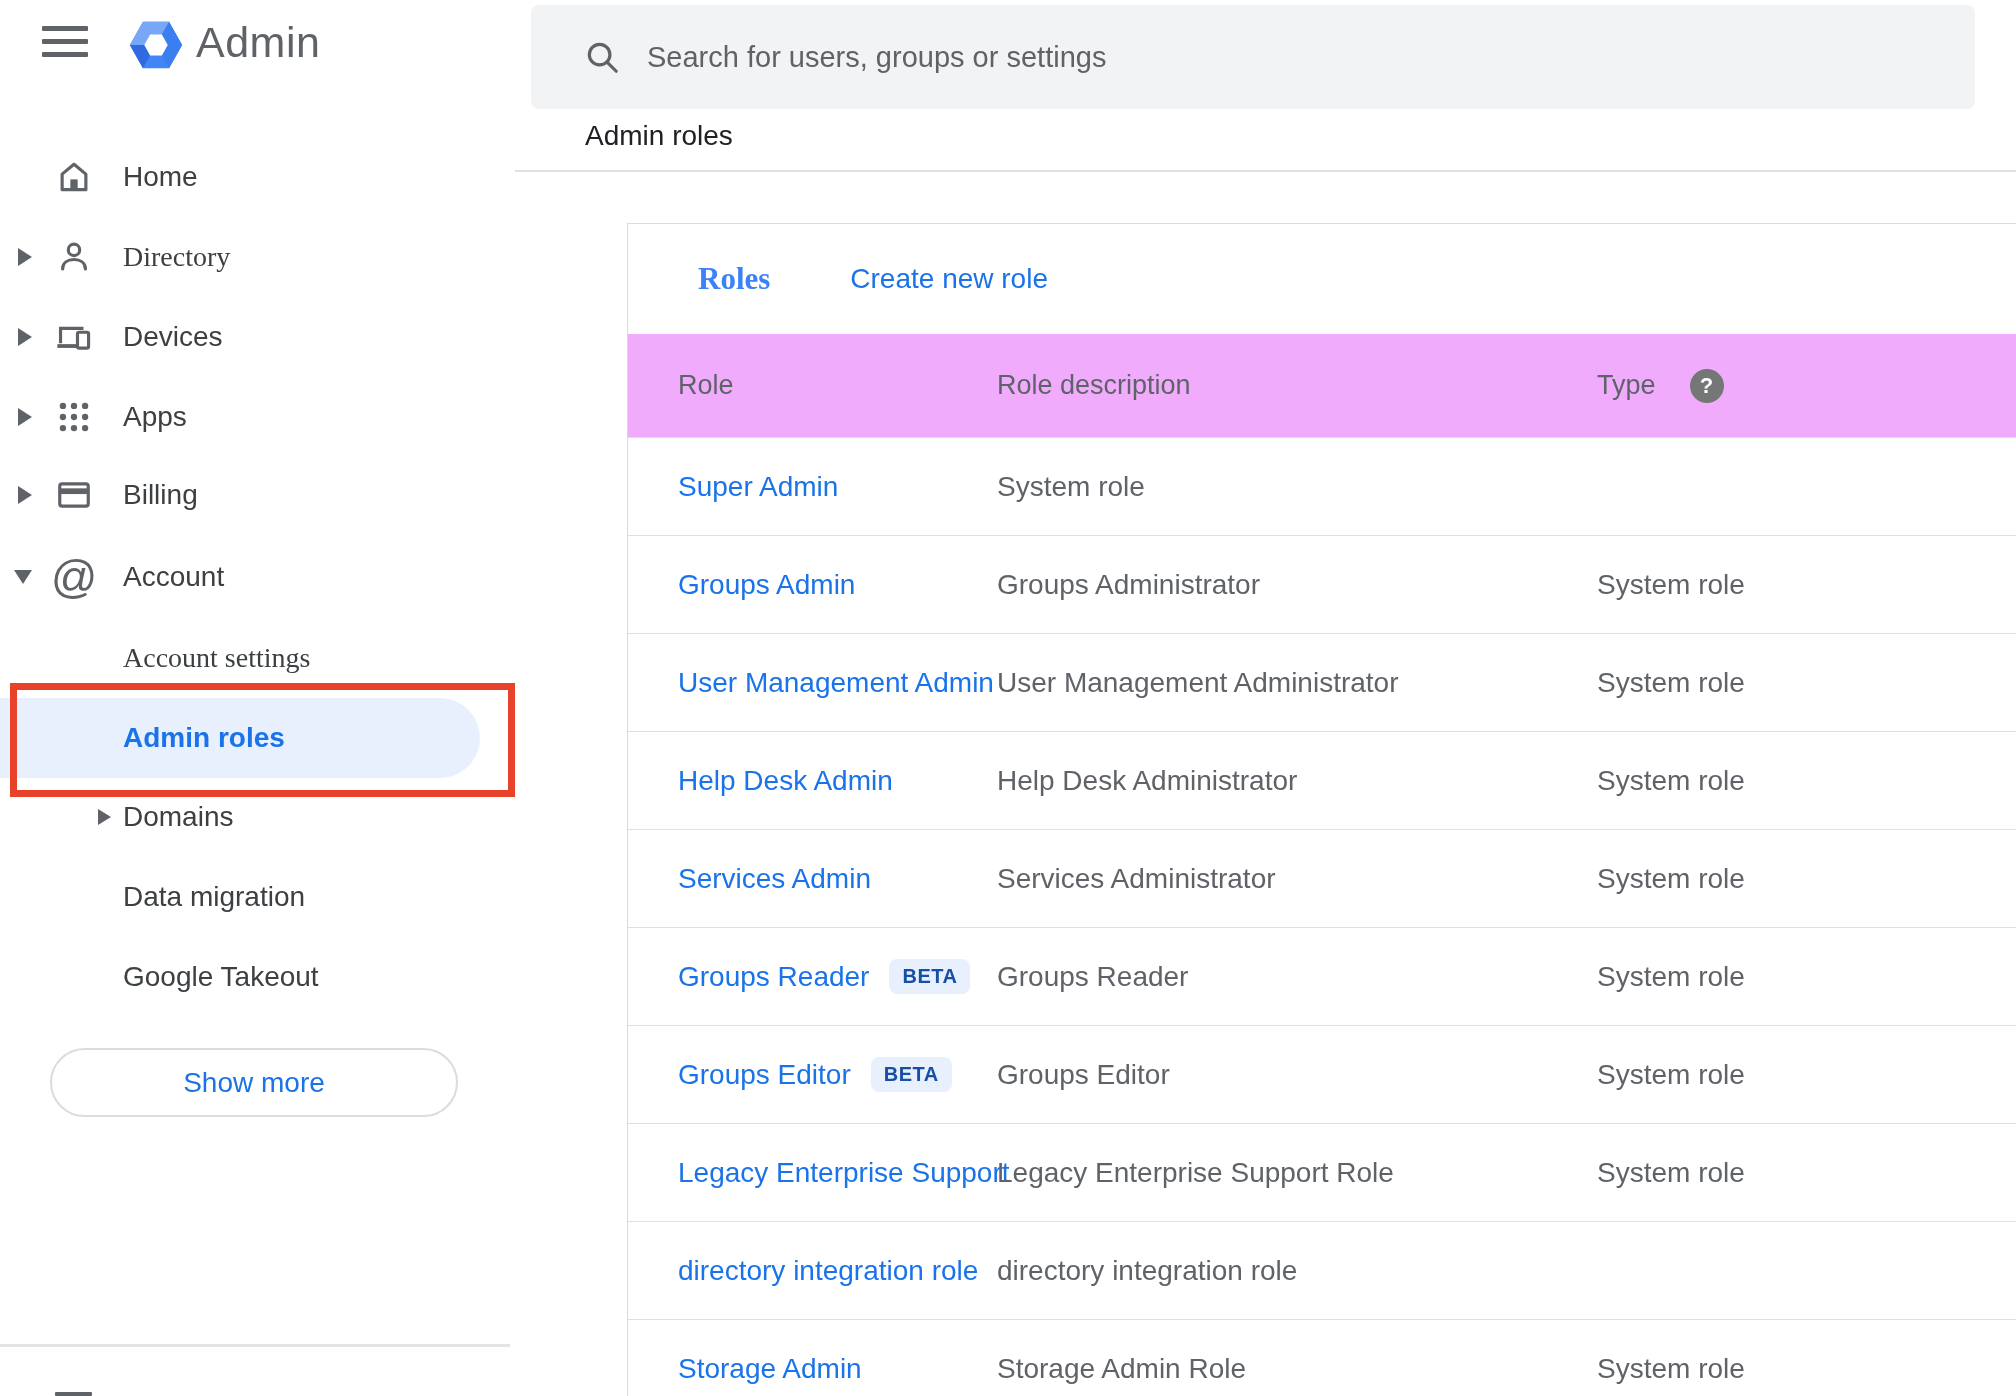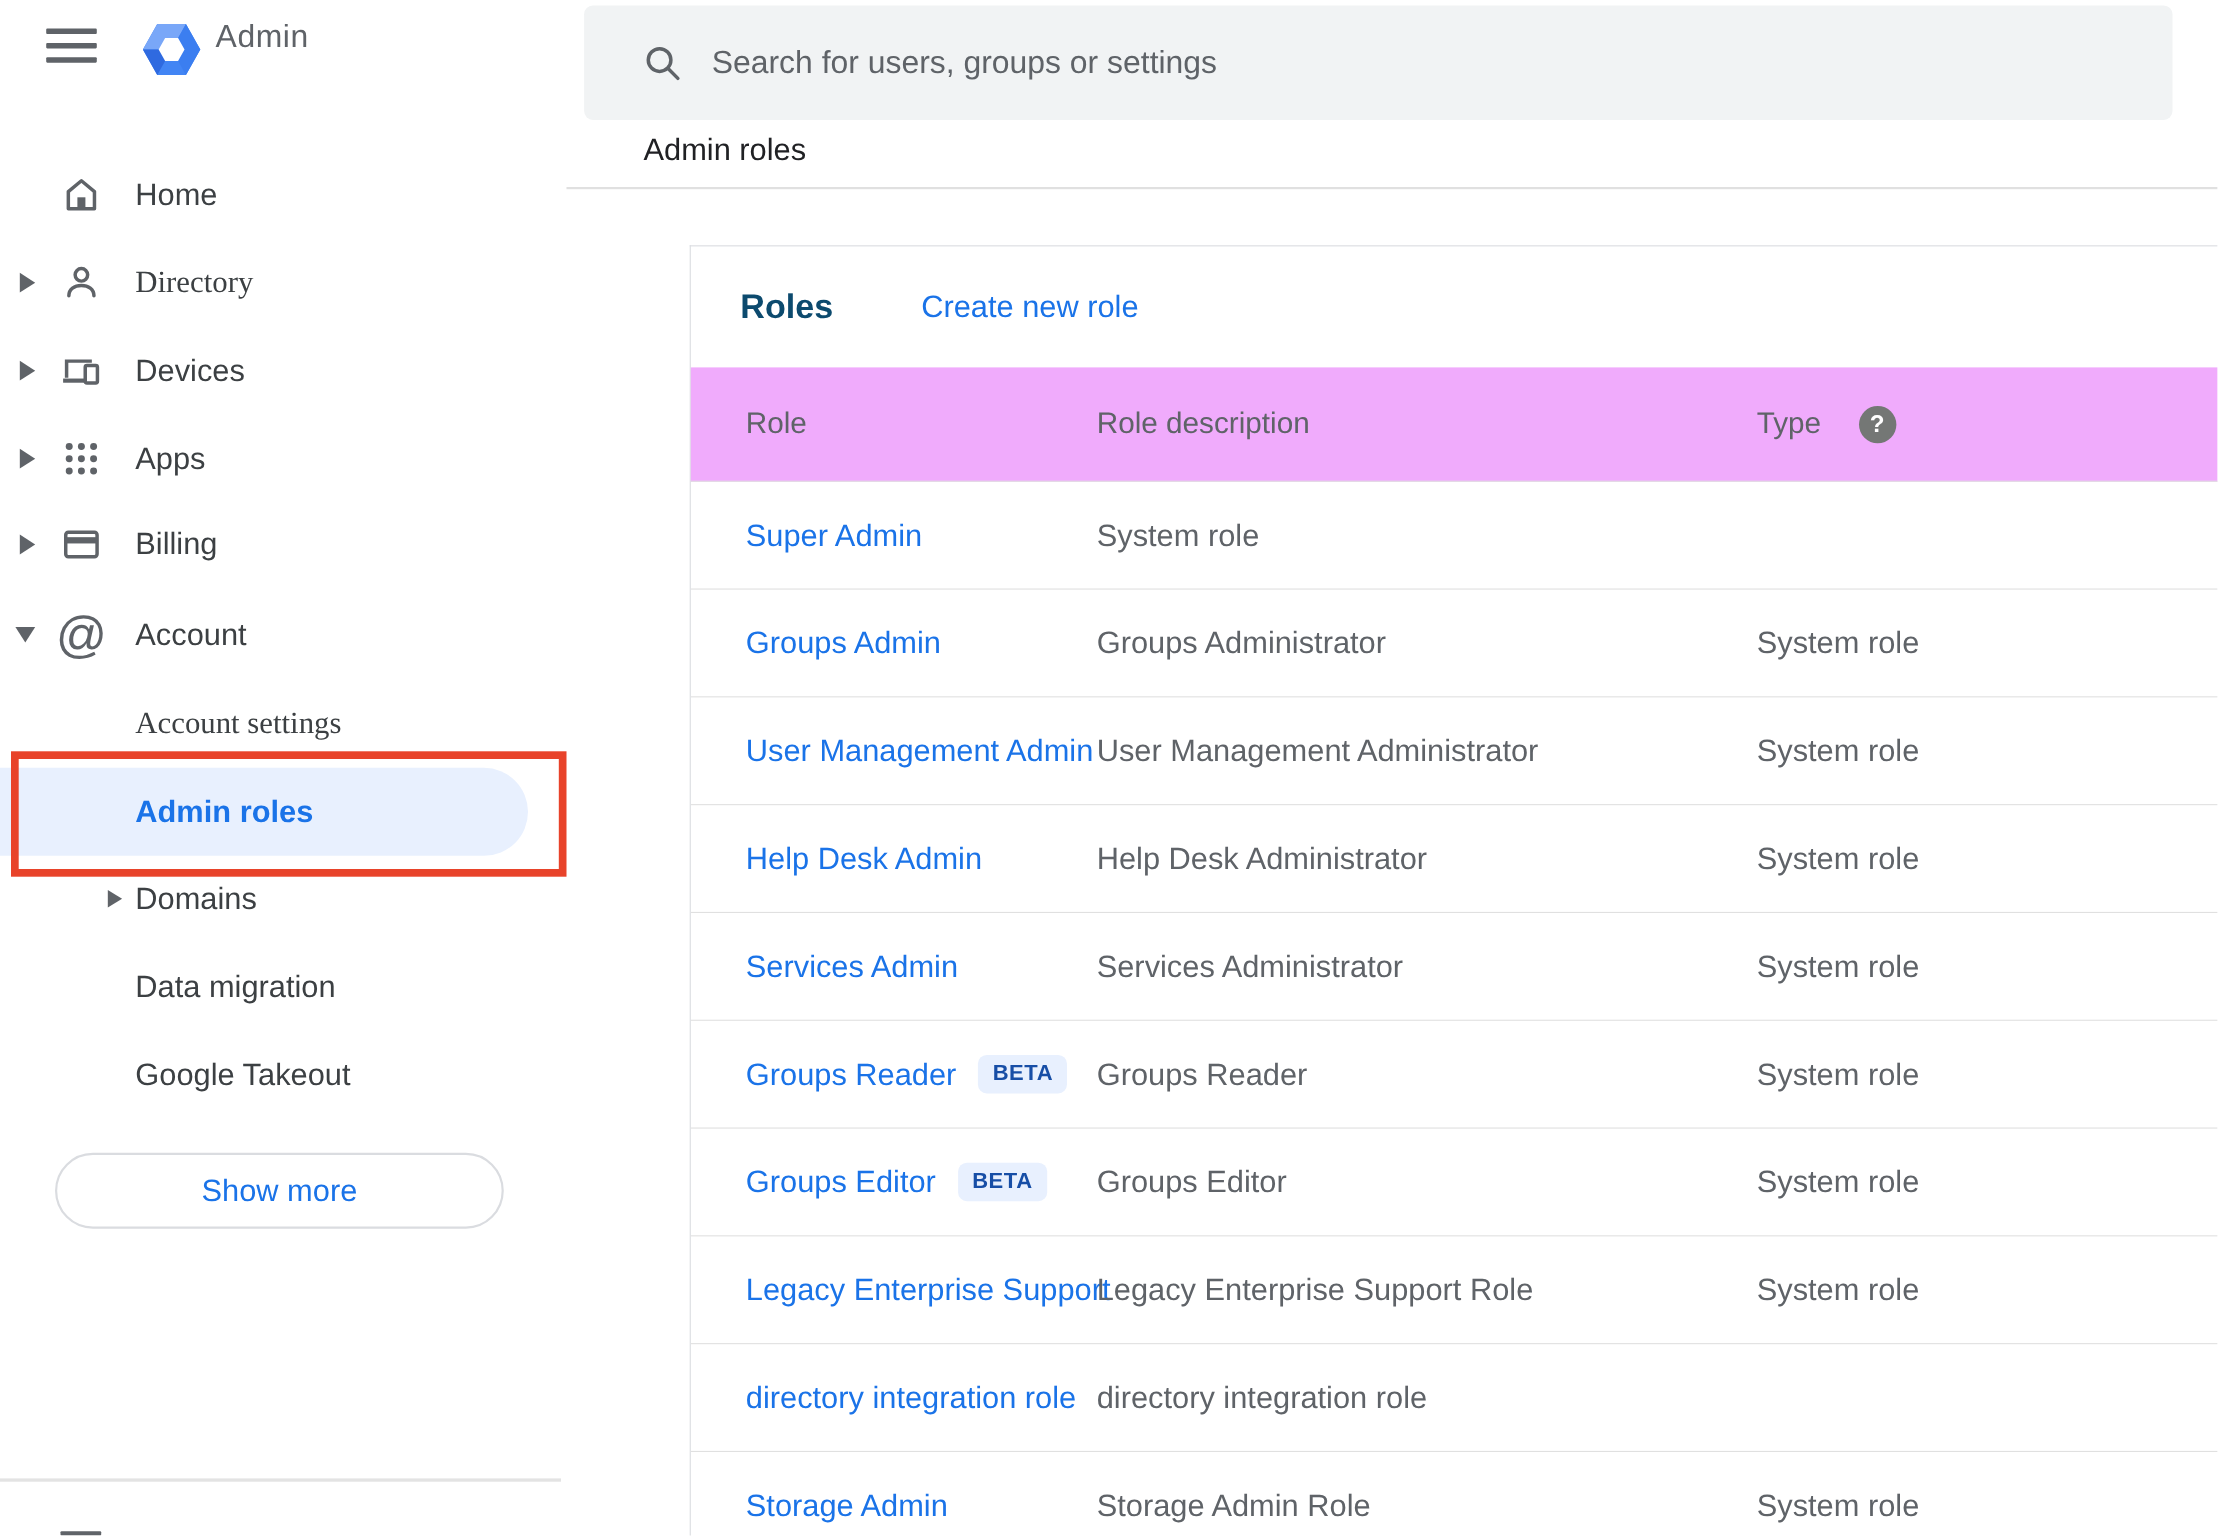--- a/index.html
+++ b/index.html
@@ -6,21 +6,21 @@
   html,body { width:2016px; height:1396px; }
   body {
     position:relative; overflow:hidden; background:#fff;
     font-family:"Liberation Sans","DejaVu Sans",sans-serif;
     color:#202124; -webkit-font-smoothing:antialiased;
   }
   
   .hamburger { position:absolute; left:42px; top:26px; width:48px; height:34px; cursor:pointer; }
   .hamburger span { display:block; width:46px; height:5px; background:#5f6368; border-radius:1px; margin-bottom:8px; }
   .logo { position:absolute; left:127px; top:15px; width:58px; height:60px; }
-  .logo-text { position:absolute; left:196px; top:18px; font-size:29px; color:#5f6368; letter-spacing:0.5px; }
+  .logo-text { position:absolute; left:196px; top:18px; font-size:43px; color:#5f6368; letter-spacing:0.5px; }
   .searchbar {
     position:absolute; left:531px; top:5px; width:1444px; height:104px;
     background:#f1f3f4; border-radius:8px; display:flex; align-items:center;
   }
   .search-icon { margin-left:52px; width:38px; height:38px; flex:0 0 auto; }
   .searchbar input {
     flex:1; height:100%; border:none; outline:none; background:transparent;
     font-family:inherit; font-size:29px; color:#202124; padding-left:26px;
   }
   .searchbar input::placeholder { color:#5f6368; opacity:1; }
@@ -56,21 +56,21 @@
   .partial-icon { position:absolute; left:55px; top:1392px; width:37px; height:4px; background:#5f6368; border-radius:1px; }
 
   
   .breadcrumb { position:absolute; left:585px; top:120px; font-size:28px; color:#202124; }
   .content-divider { position:absolute; left:515px; top:170px; width:1501px; height:2px; background:#e0e0e0; }
   .card {
     position:absolute; left:627px; top:223px; width:1389px; height:1200px;
     background:#fff; border-left:1px solid #dadce0; border-top:1px solid #dadce0;
   }
   .card-header { height:110px; display:flex; align-items:center; }
-  .card-title { margin-left:45px; font-size:31px; font-weight:700; color:#0c4a6e; }
+  .card-title { margin-left:70px; font-size:31px; font-weight:700; color:#3b82f6;font-family:Liberation Serif, serif; }
   .create-link { margin-left:80px; font-size:28px; color:#1a73e8; cursor:pointer; }
   .thead {
     height:104px; background:#f0abfc; border-bottom:1px solid #e0e0e0;
     display:flex; align-items:center; font-size:27px; color:#5f6368;
   }
   .c1 { width:369px; padding-left:50px; flex:0 0 auto; display:flex; align-items:center; }
   .c2 { width:600px; flex:0 0 auto; }
   .c3 { flex:1; display:flex; align-items:center;gap:16px; }
   .help-icon {
     margin-left:18px; width:34px; height:34px; border-radius:50%;

